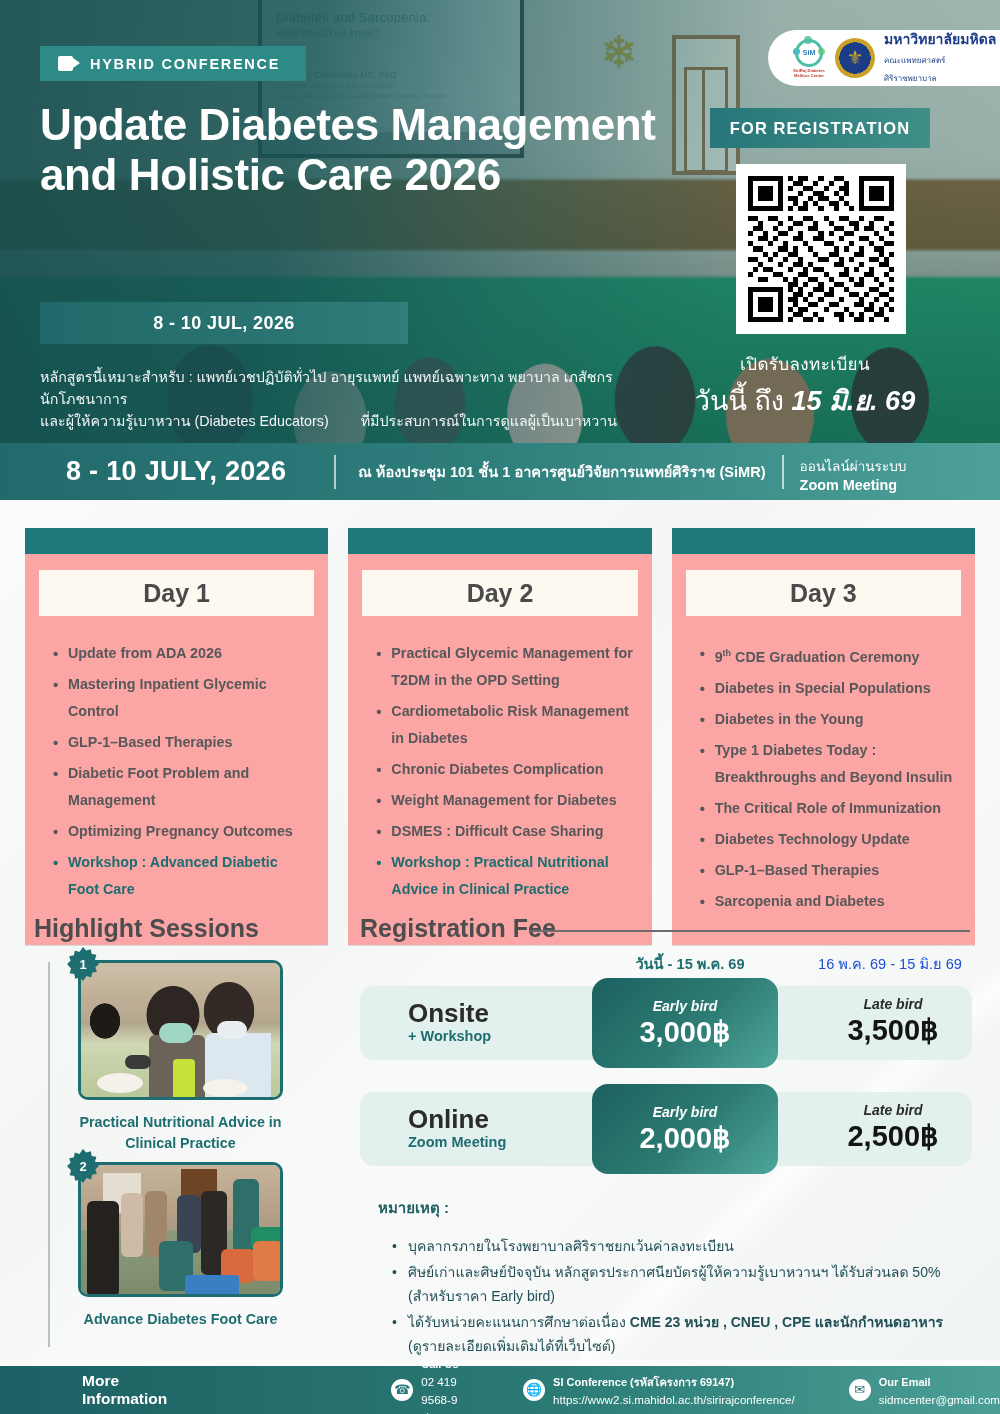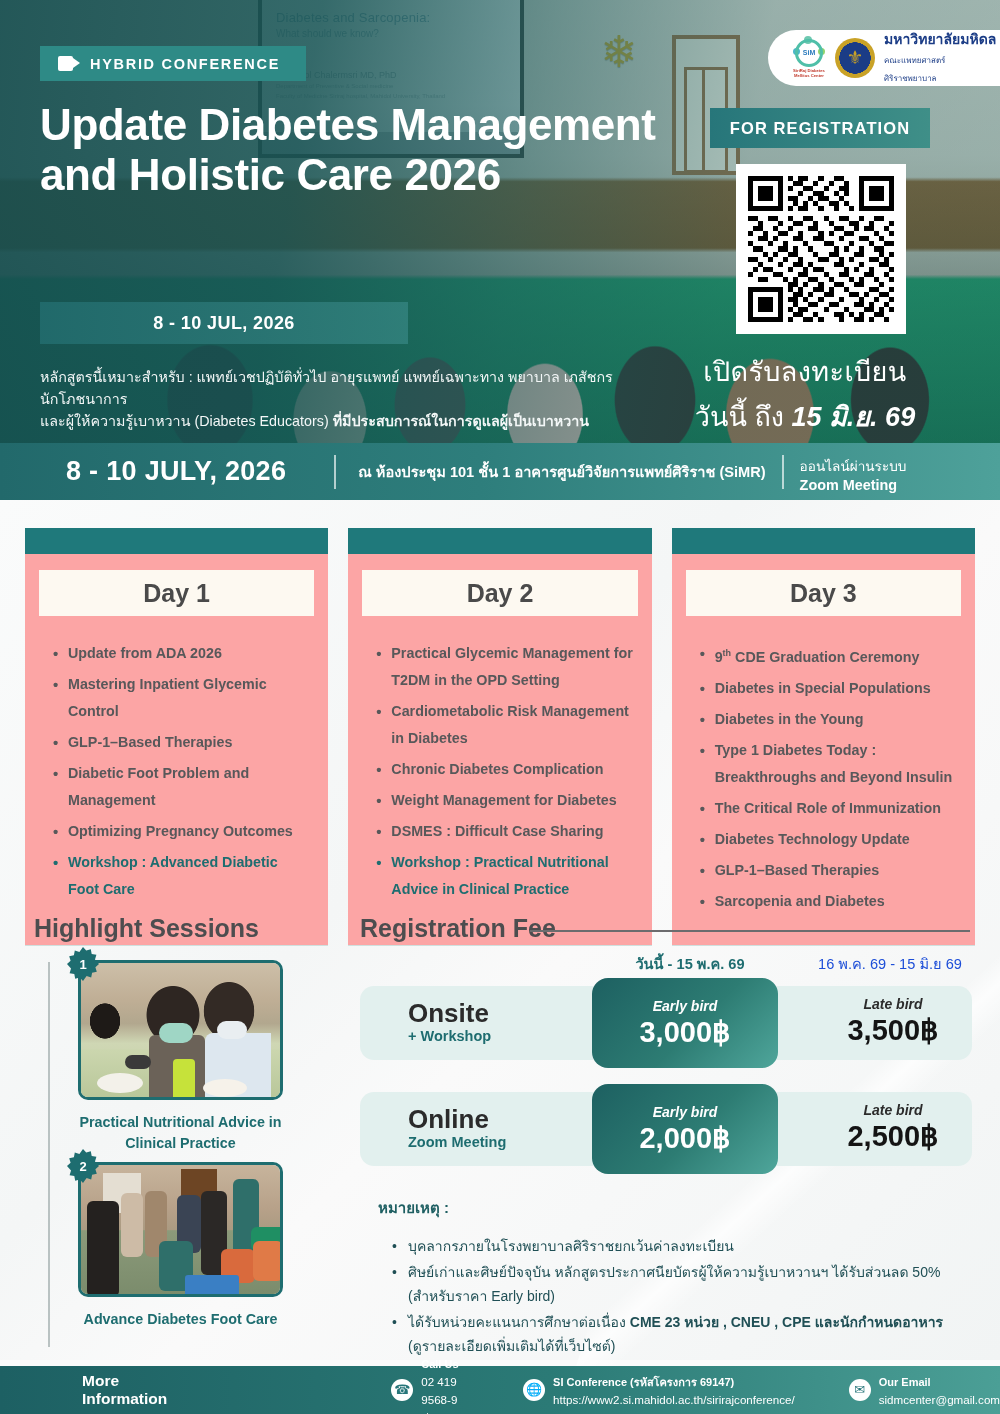--- a/index.html
+++ b/index.html
@@ -88,21 +88,21 @@
     position: absolute; left: 40px; top: 302px; width: 368px; height: 42px;
     background: linear-gradient(90deg, rgba(33,106,107,.97) 0%, rgba(55,135,132,.72) 100%);
     display: flex; align-items: center; justify-content: center;
   }
   .date-chip span { color:#fff; font-weight:700; font-size:18px; letter-spacing:.4px; }
 
   .audience {
     position: absolute; left: 40px; top: 366px; width: 580px;
     color: #f3f7f7; font-size: 14.3px; line-height: 22px;
   }
-  .audience b { font-weight: 700; }
+  .audience b { font-weight: 400; margin-left: 28px; }
 
   .reg-pill {
     position: absolute; left: 710px; top: 108px; width: 220px; height: 40px;
     background: linear-gradient(90deg,#27767a 0%, #3f8f88 100%);
     display:flex; align-items:center; justify-content:center;
   }
   .reg-pill span { color:#fff; font-weight:700; font-size:16.5px; letter-spacing:1.1px; }
 
   .logo-card {
     position: absolute; left: 768px; top: 30px; width: 232px; height: 56px;
@@ -130,21 +130,21 @@
   .qr {
     position: absolute; left: 736px; top: 164px; width: 170px; height: 170px;
     background:#fff; padding: 12px;
   }
   .qr svg { display:block; width:146px; height:146px; }
 
   .open-reg {
     position: absolute; left: 620px; top: 350px; width: 370px; text-align: center;
     color:#ffffff;
   }
-  .open-reg .l1 { font-size: 27px; font-weight: 400; letter-spacing:.4px; }
+  .open-reg .l1 { font-size: 17px; font-weight: 400; letter-spacing:.4px; }
   .open-reg .l2 { font-size: 27px; font-weight: 400; margin-top: 2px; }
   .open-reg .l2 em { font-style: italic; font-weight: 700; }
 
   
   .venue-bar {
     position: absolute; left: 0; top: 443px; width: 1000px; height: 57px;
     background: linear-gradient(90deg,#22696b 0%, #2e7e7c 48%, #4ea19a 100%);
     display: flex; align-items: center;
   }
   .venue-date { color:#fff; font-weight:700; font-size:27px; letter-spacing:.3px; margin-left: 66px; }

